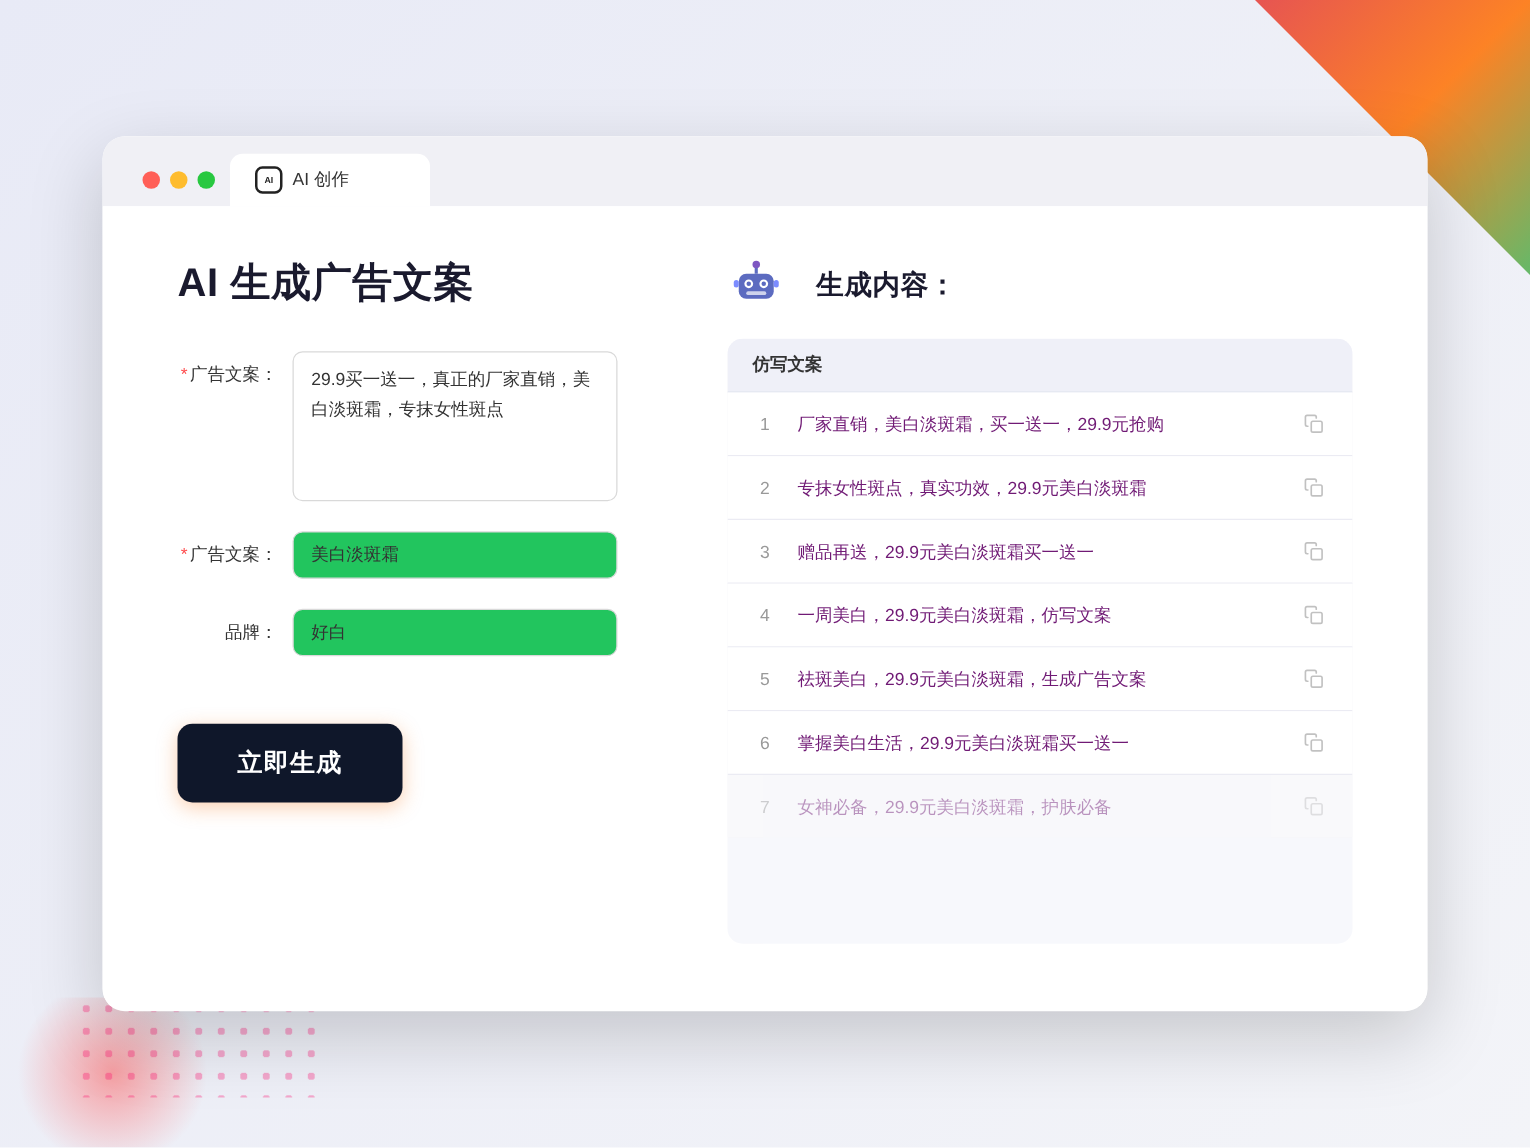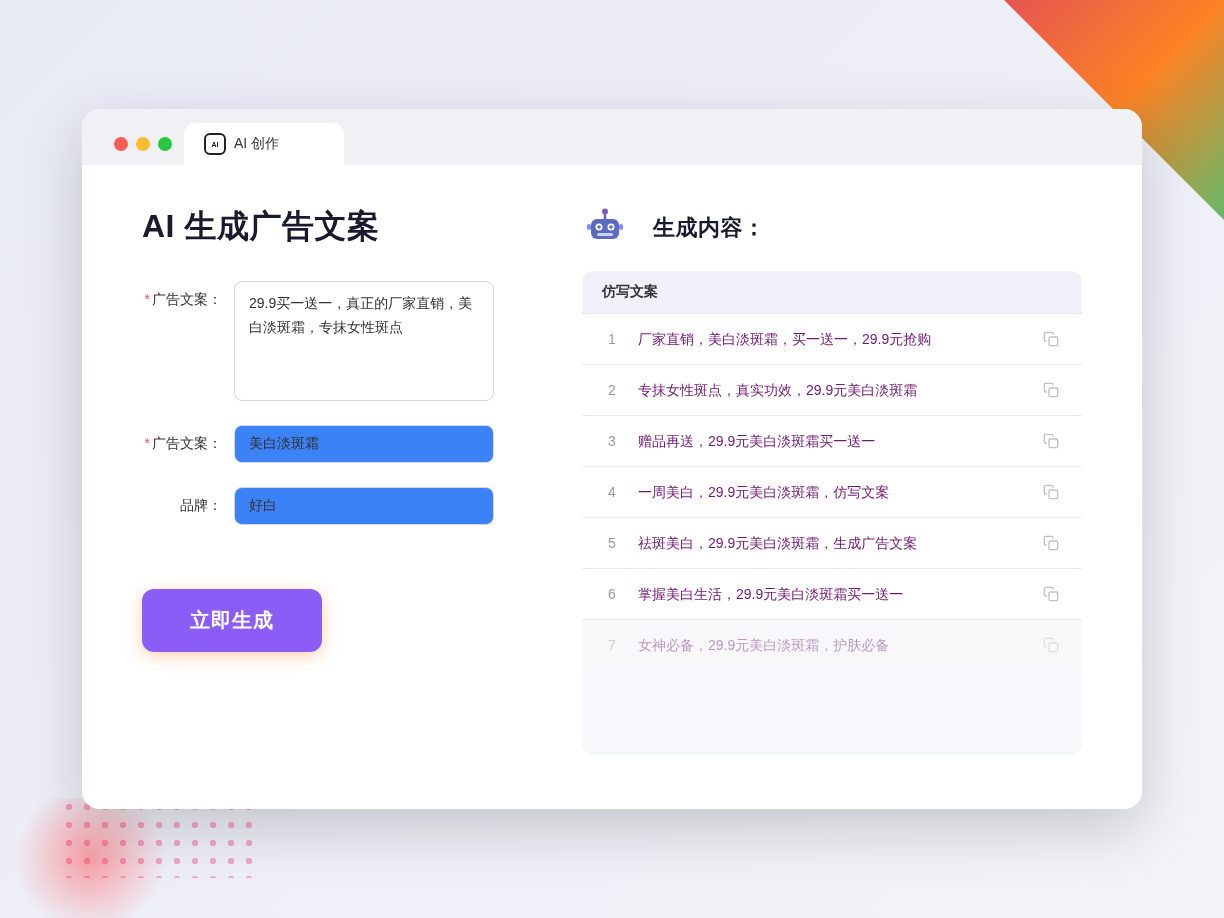--- a/index.html
+++ b/index.html
@@ -150,42 +150,42 @@
     }
 
     .form-input {
       width: 260px;
       padding: 10px 14px;
       border: 1.5px solid #d9d9d9;
       border-radius: 8px;
       font-size: 14px;
       color: #333;
       outline: none;
-      background: #3b82f6;
+      background: #22c55e;
       font-family: inherit;
     }
 
     .form-textarea {
       width: 260px;
       height: 120px;
       padding: 10px 14px;
       border: 1.5px solid #d9d9d9;
       border-radius: 8px;
       font-size: 14px;
       color: #333;
       outline: none;
       background: #fff;
       font-family: inherit;
       resize: none;
       line-height: 1.7;
     }
 
     .generate-btn {
-      margin-top: 40px;
-      background: #8b5cf6;
+      margin-top: 30px;
+      background: #0f172a;
       color: #fff;
       border: none;
       border-radius: 12px;
       padding: 18px 40px;
       font-size: 20px;
       font-weight: 700;
       cursor: pointer;
       width: 180px;
       letter-spacing: 1px;
       font-family: inherit;

